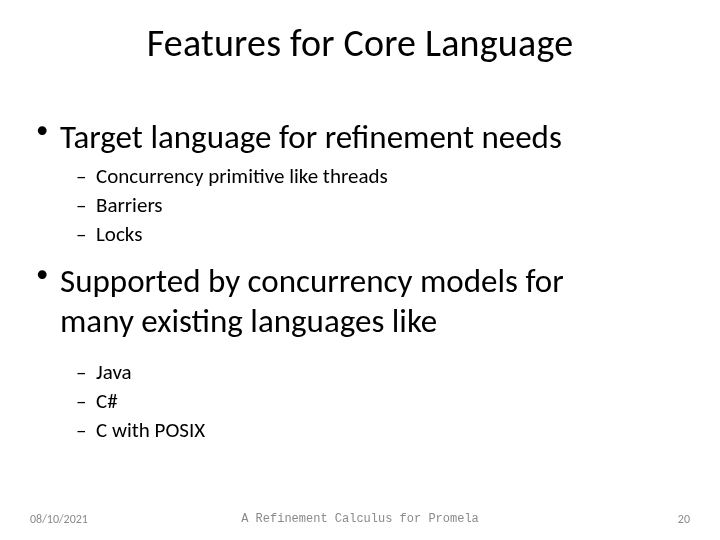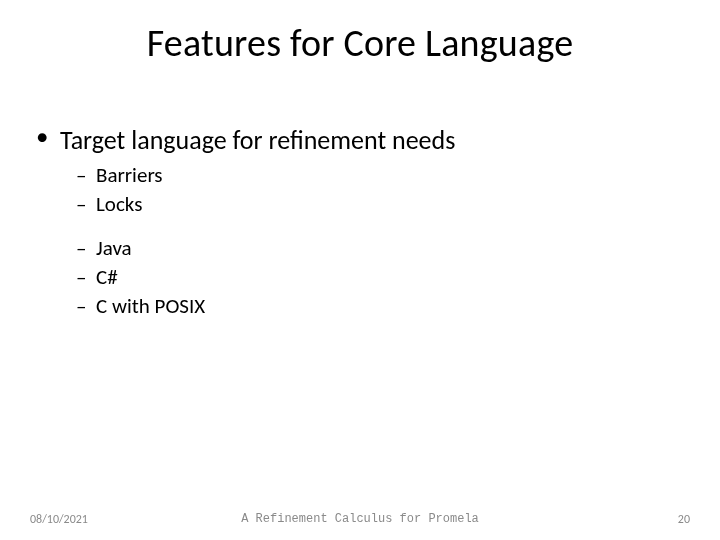--- a/index.html
+++ b/index.html
@@ -27,22 +27,22 @@
     font-size: 38px;
     letter-spacing: 0.2px;
   }
   .body {
     position: absolute;
     top: 106px;
     left: 36px;
     right: 36px;
   }
   .b1 {
-    font-size: 26px;
-    margin: 18px 0 6px 0;
+    font-size: 33px;
+    margin: 11px 0 6px 0;
     padding-left: 24px;
     position: relative;
   }
   .b1::before {
     content: "•";
     position: absolute;
     left: 0;
     top: 0;
     font-size: 25px;
     line-height: 1;
@@ -76,23 +76,25 @@
 </head>
 <body>
 
 <div class="slide">
 
   <div class="title">Features for Core Language</div>
 
   <div class="body">
 
     <div class="b1">Target language for refinement needs</div>
+    <div class="b2">Concurrency primitive like threads</div>
     <div class="b2">Barriers</div>
     <div class="b2">Locks</div>
 
+    <div class="b1 group2">Supported by concurrency models for many existing languages like</div>
 
     <div class="group3">
       <div class="b2">Java</div>
       <div class="b2">C#</div>
       <div class="b2">C with POSIX</div>
     </div>
 
   </div>
 
   <div class="footer">

